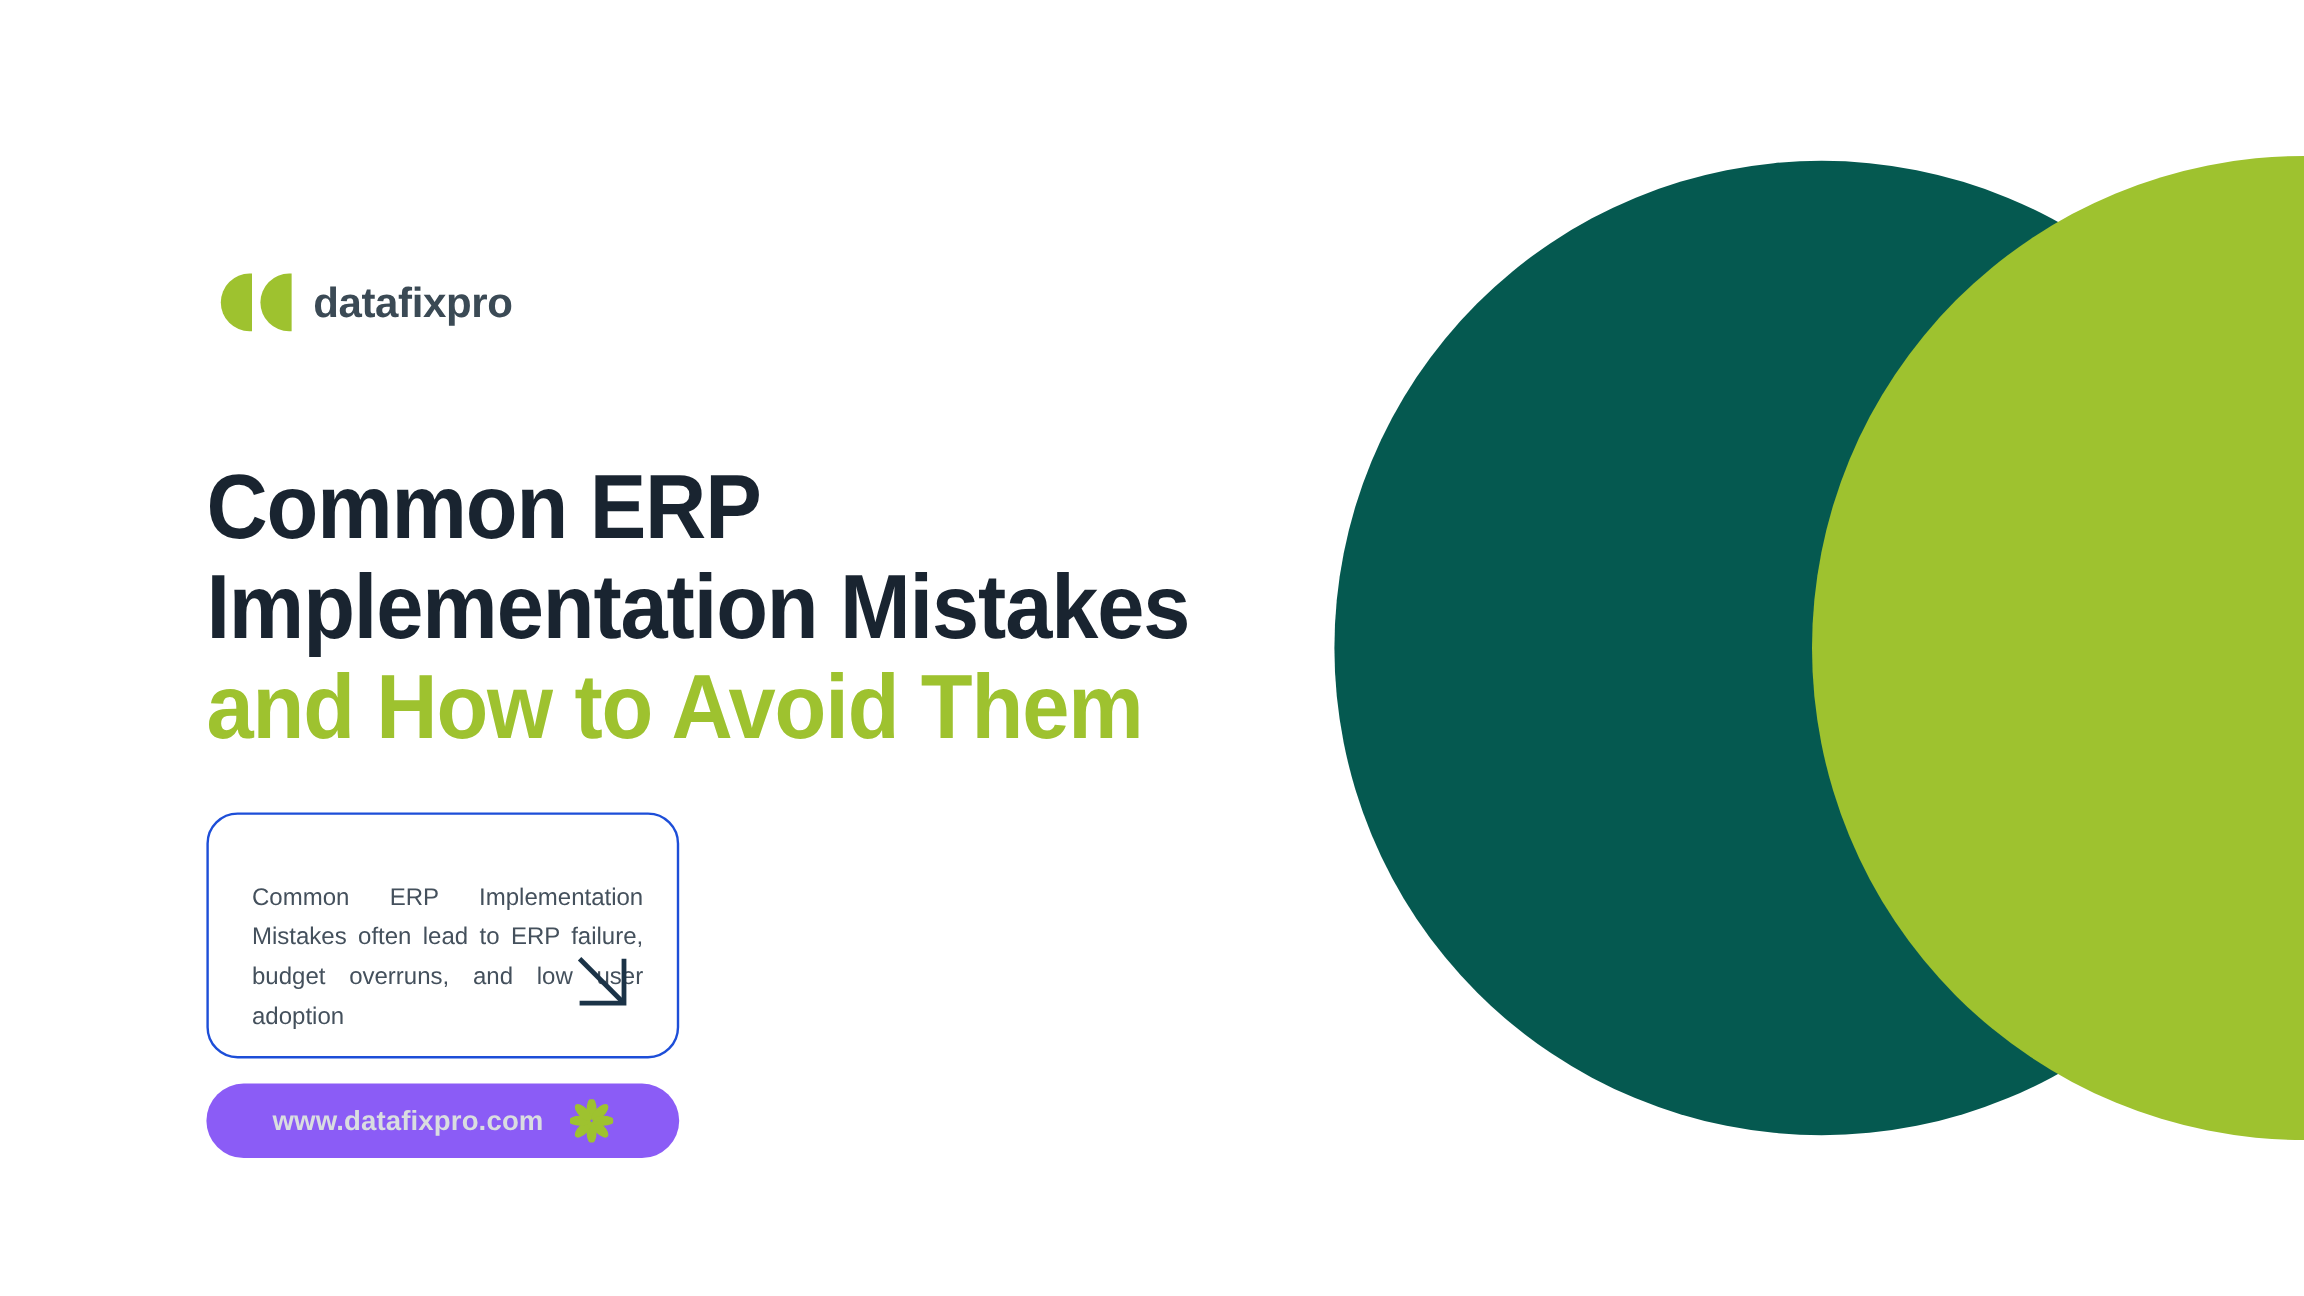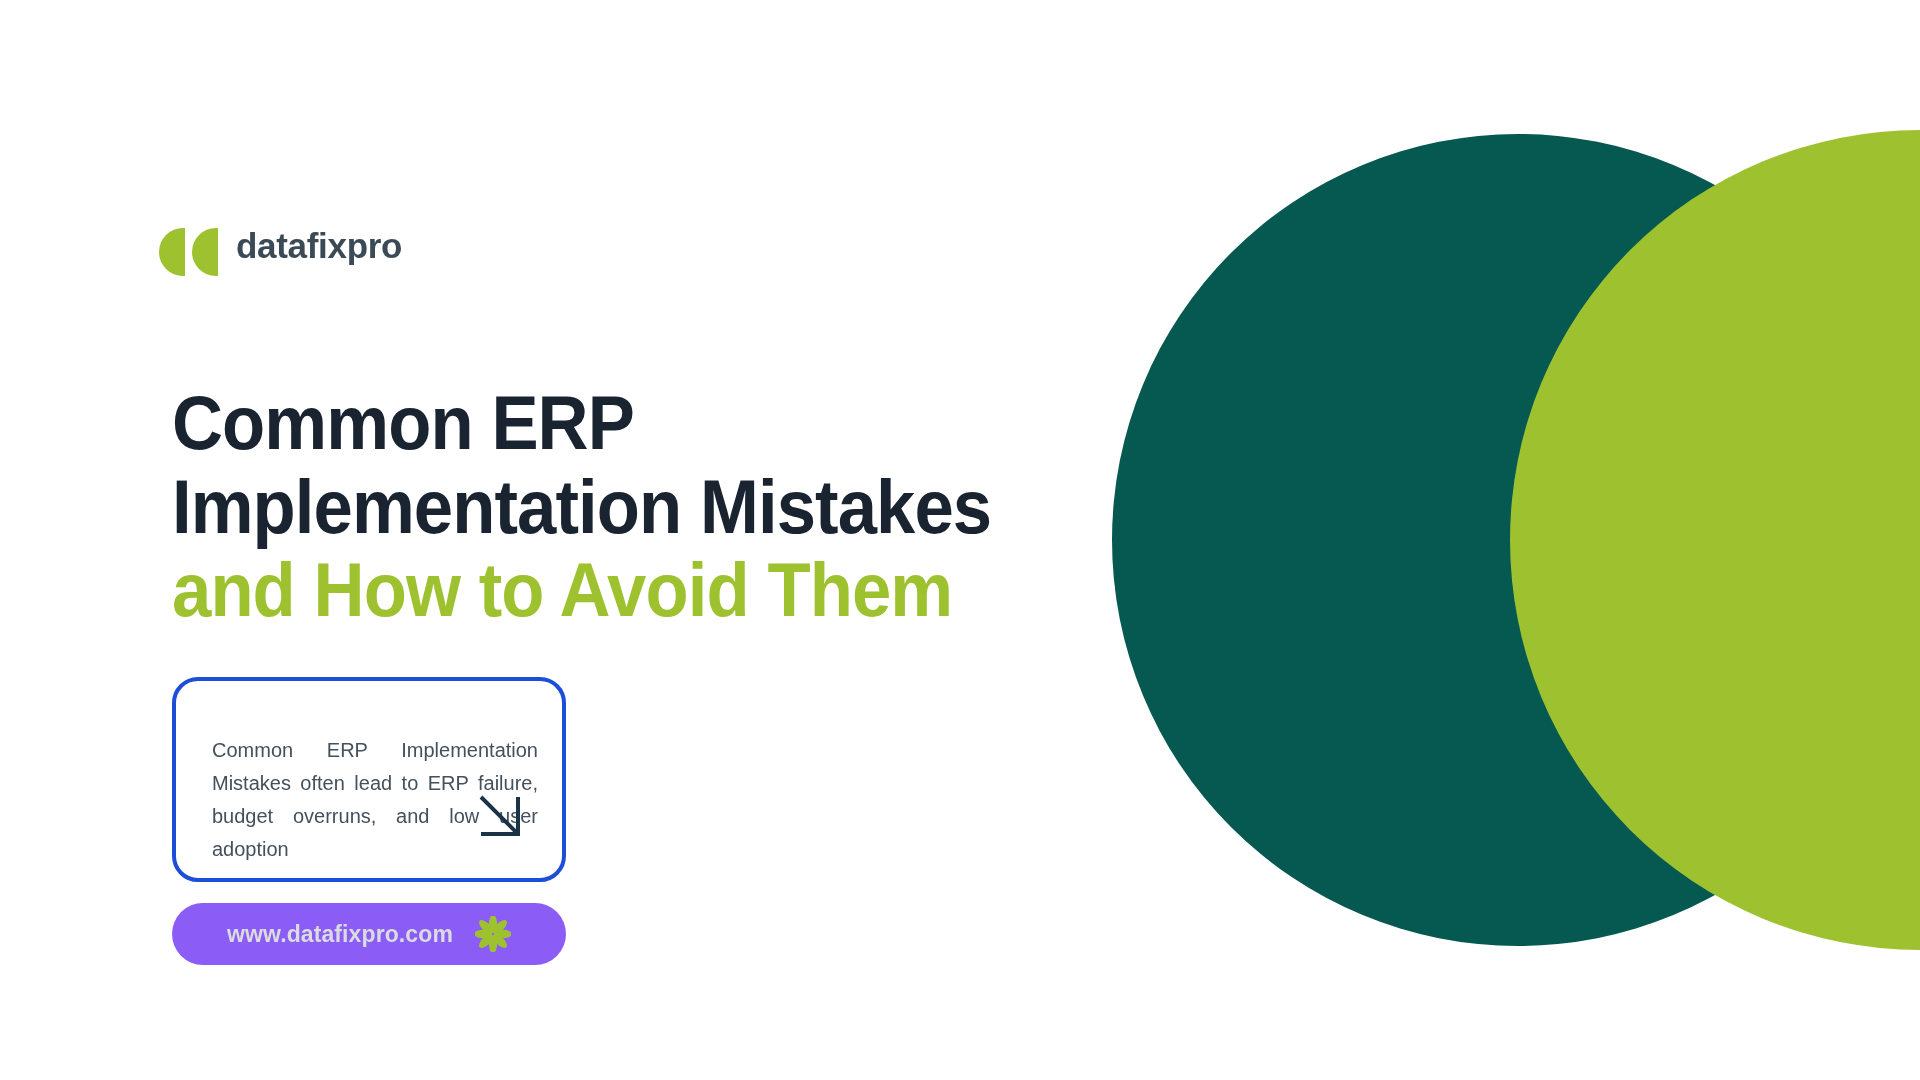--- a/index.html
+++ b/index.html
@@ -27,23 +27,24 @@
     top: 0;
     left: 0;
     width: 1920px;
     height: 1080px;
     pointer-events: none;
   }
 
   
   .logo-row {
     position: absolute;
-    left: 159px;
+    left: 184px;
     top: 228px;
     display: flex;
+    align-items: center;
     gap: 18px;
   }
   .logo-mark {
     display: flex;
     gap: 7px;
     align-items: center;
   }
   .logo-d {
     width: 26px;
     height: 48px;
@@ -81,21 +82,21 @@
   }
 
   
   .desc-card {
     position: absolute;
     left: 172px;
     top: 677px;
     width: 394px;
     height: 205px;
     box-sizing: border-box;
-    border: 4px solid #1d4ed8;
+    border: 2px solid #1d4ed8;
     border-radius: 26px;
     background: #ffffff;
   }
   .desc-text {
     position: absolute;
     left: 36px;
     top: 33px;
     width: 326px;
     font-size: 20px;
     line-height: 33px;

